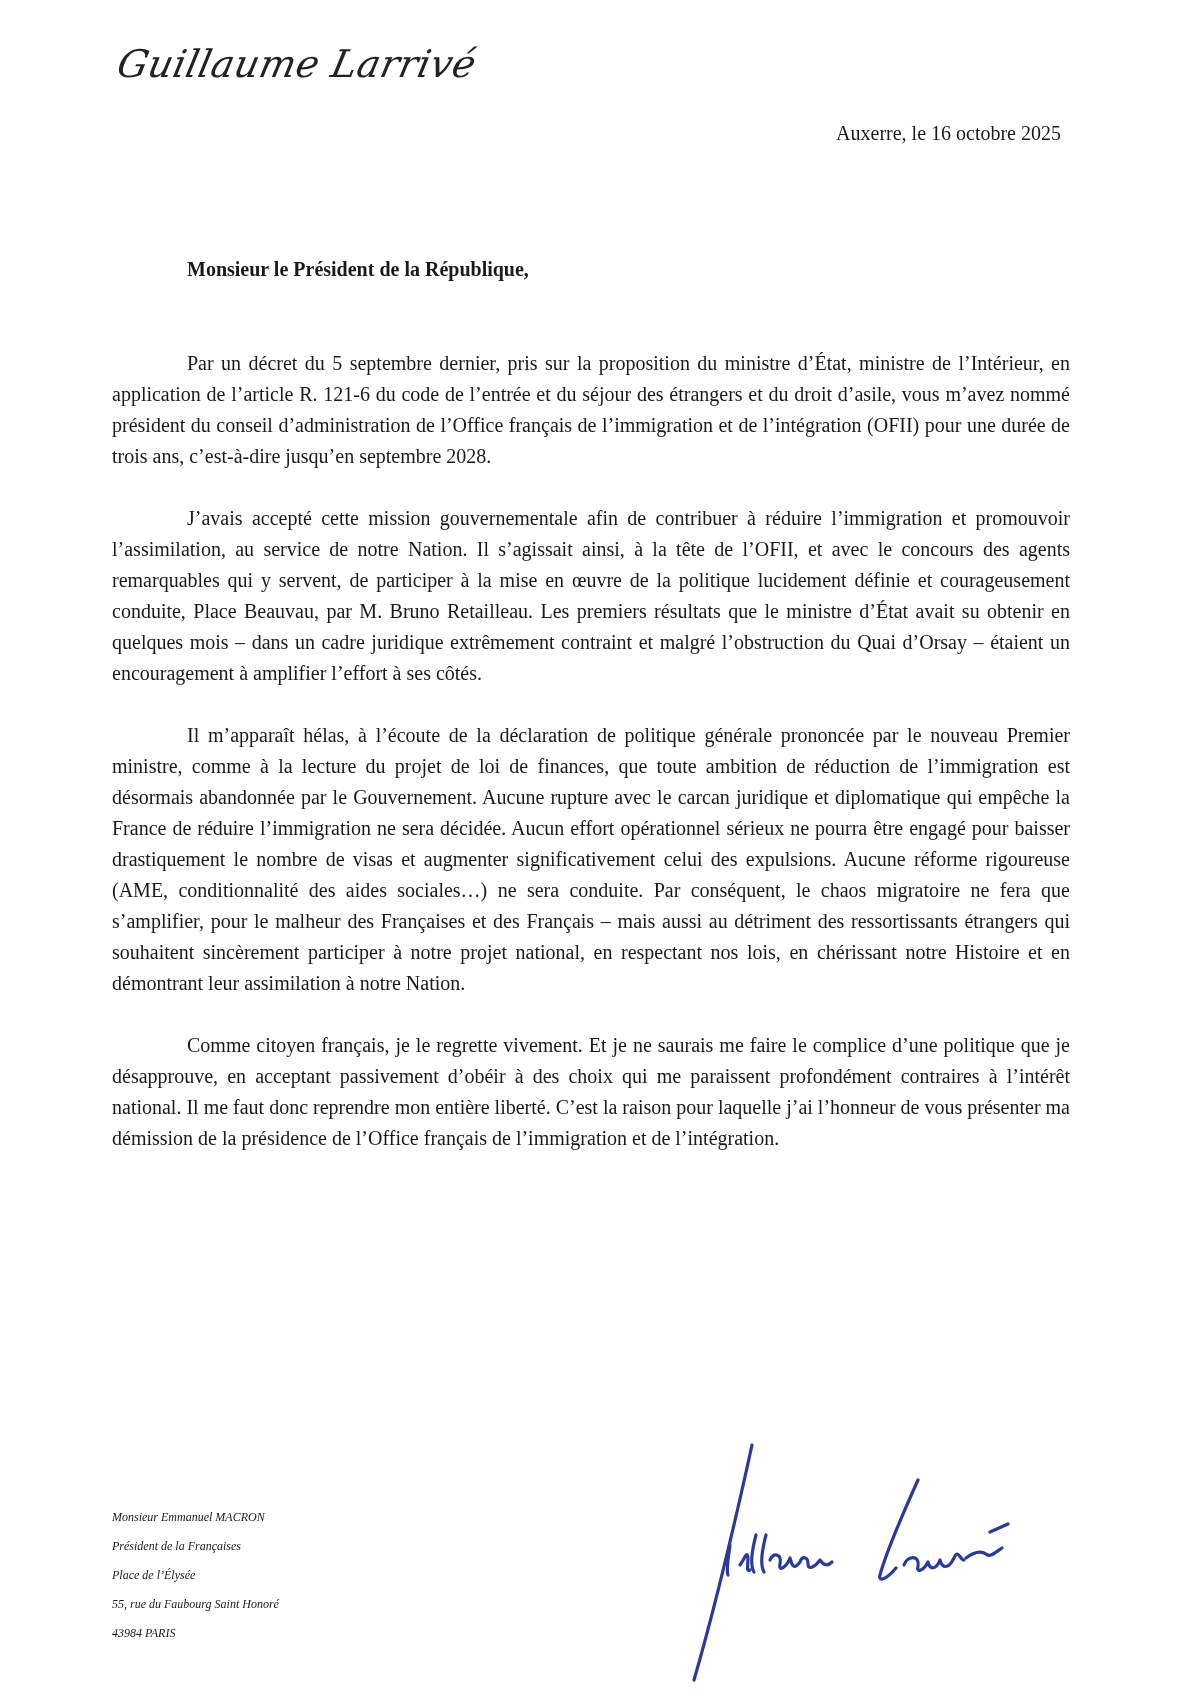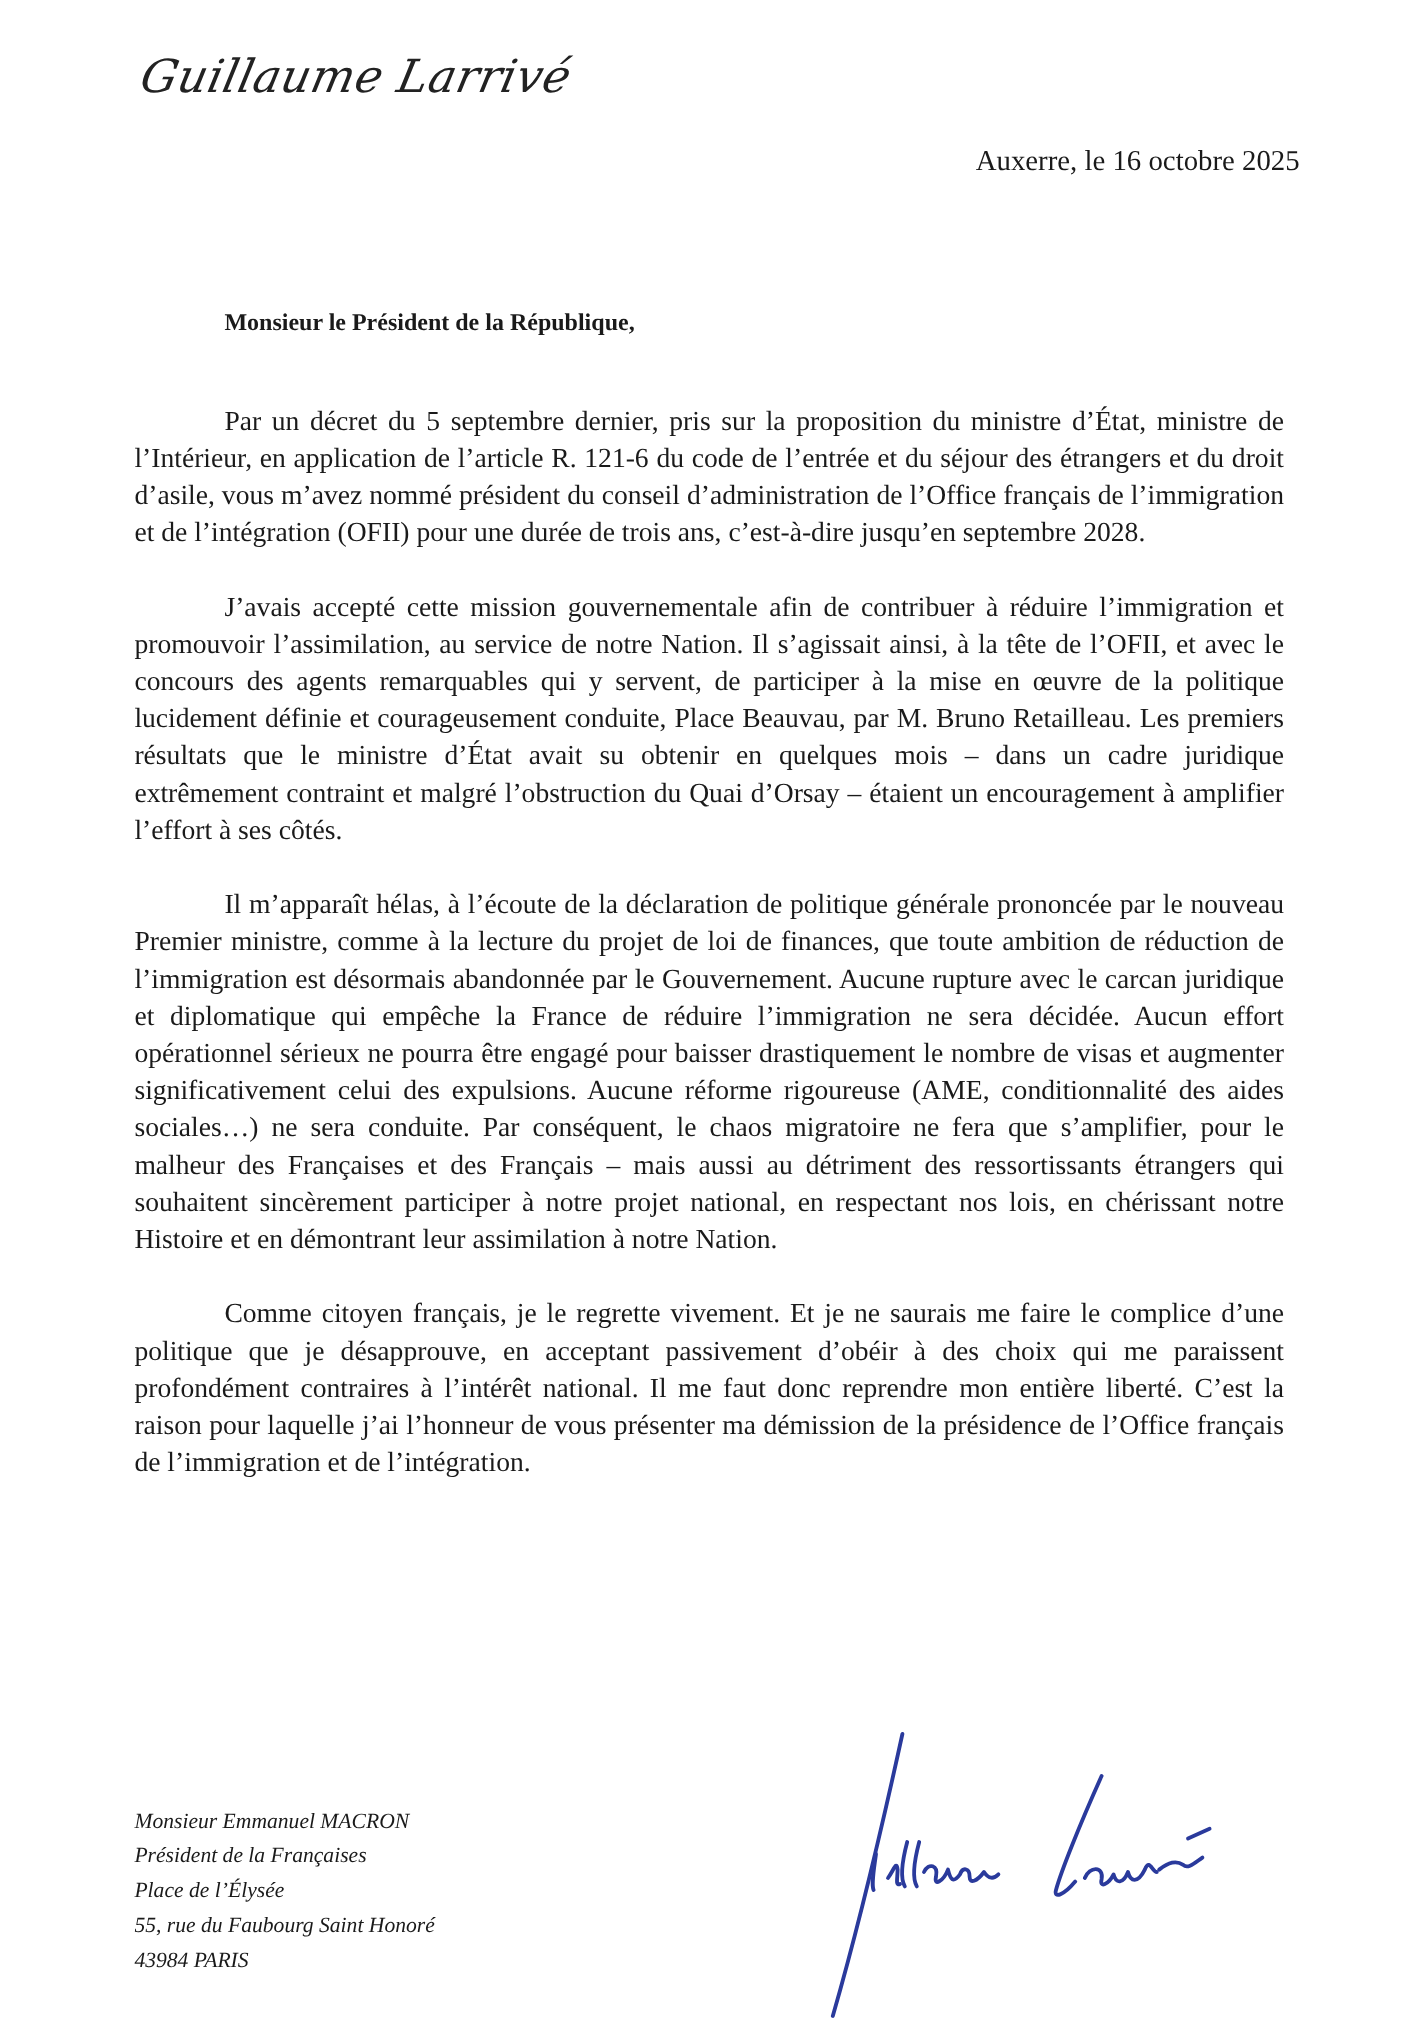--- a/index.html
+++ b/index.html
@@ -1,24 +1,24 @@
 <!DOCTYPE html>
 <html><head>
 <meta charset="utf-8">
 <style>
   html, body { margin: 0; padding: 0; background: #ffffff; }
   body { width: 1179px; height: 1699px; position: relative; overflow: hidden;
     font-family: "Liberation Serif", "DejaVu Serif", serif; color: #1a1a1a; }
   .letterhead { position: absolute; left: 118px; top: 42px; font-family: "DejaVu Serif", serif;
     font-style: italic; font-size: 38px; letter-spacing: 0.5px; color: #222; transform: skewX(-12deg); }
-  .date { position: absolute; right: 96px; top: 122px; font-size: 24px; }
+  .date { position: absolute; right: 118px; top: 122px; font-size: 20px; }
   .salutation { position: absolute; left: 187px; top: 258px; font-size: 20px; font-weight: bold; }
-  .body { position: absolute; left: 112px; top: 335px; width: 958px; font-size: 23px; line-height: 31px; }
+  .body { position: absolute; left: 112px; top: 348px; width: 958px; font-size: 20px; line-height: 31px; }
   .body p { margin: 0 0 31px 0; text-align: justify; text-indent: 75px; }
-  .address { position: absolute; left: 112px; top: 1503px; font-size: 18px; line-height: 29px; font-style: italic; }
+  .address { position: absolute; left: 112px; top: 1503px; font-size: 12px; line-height: 29px; font-style: italic; }
   .address div { white-space: nowrap; }
   .signature { position: absolute; left: 690px; top: 1440px; width: 390px; height: 250px; }
 </style>
 </head>
 <body>
 
 <div class="letterhead">Guillaume Larrivé</div>
 
 <div class="date">Auxerre, le 16 octobre 2025</div>
 

